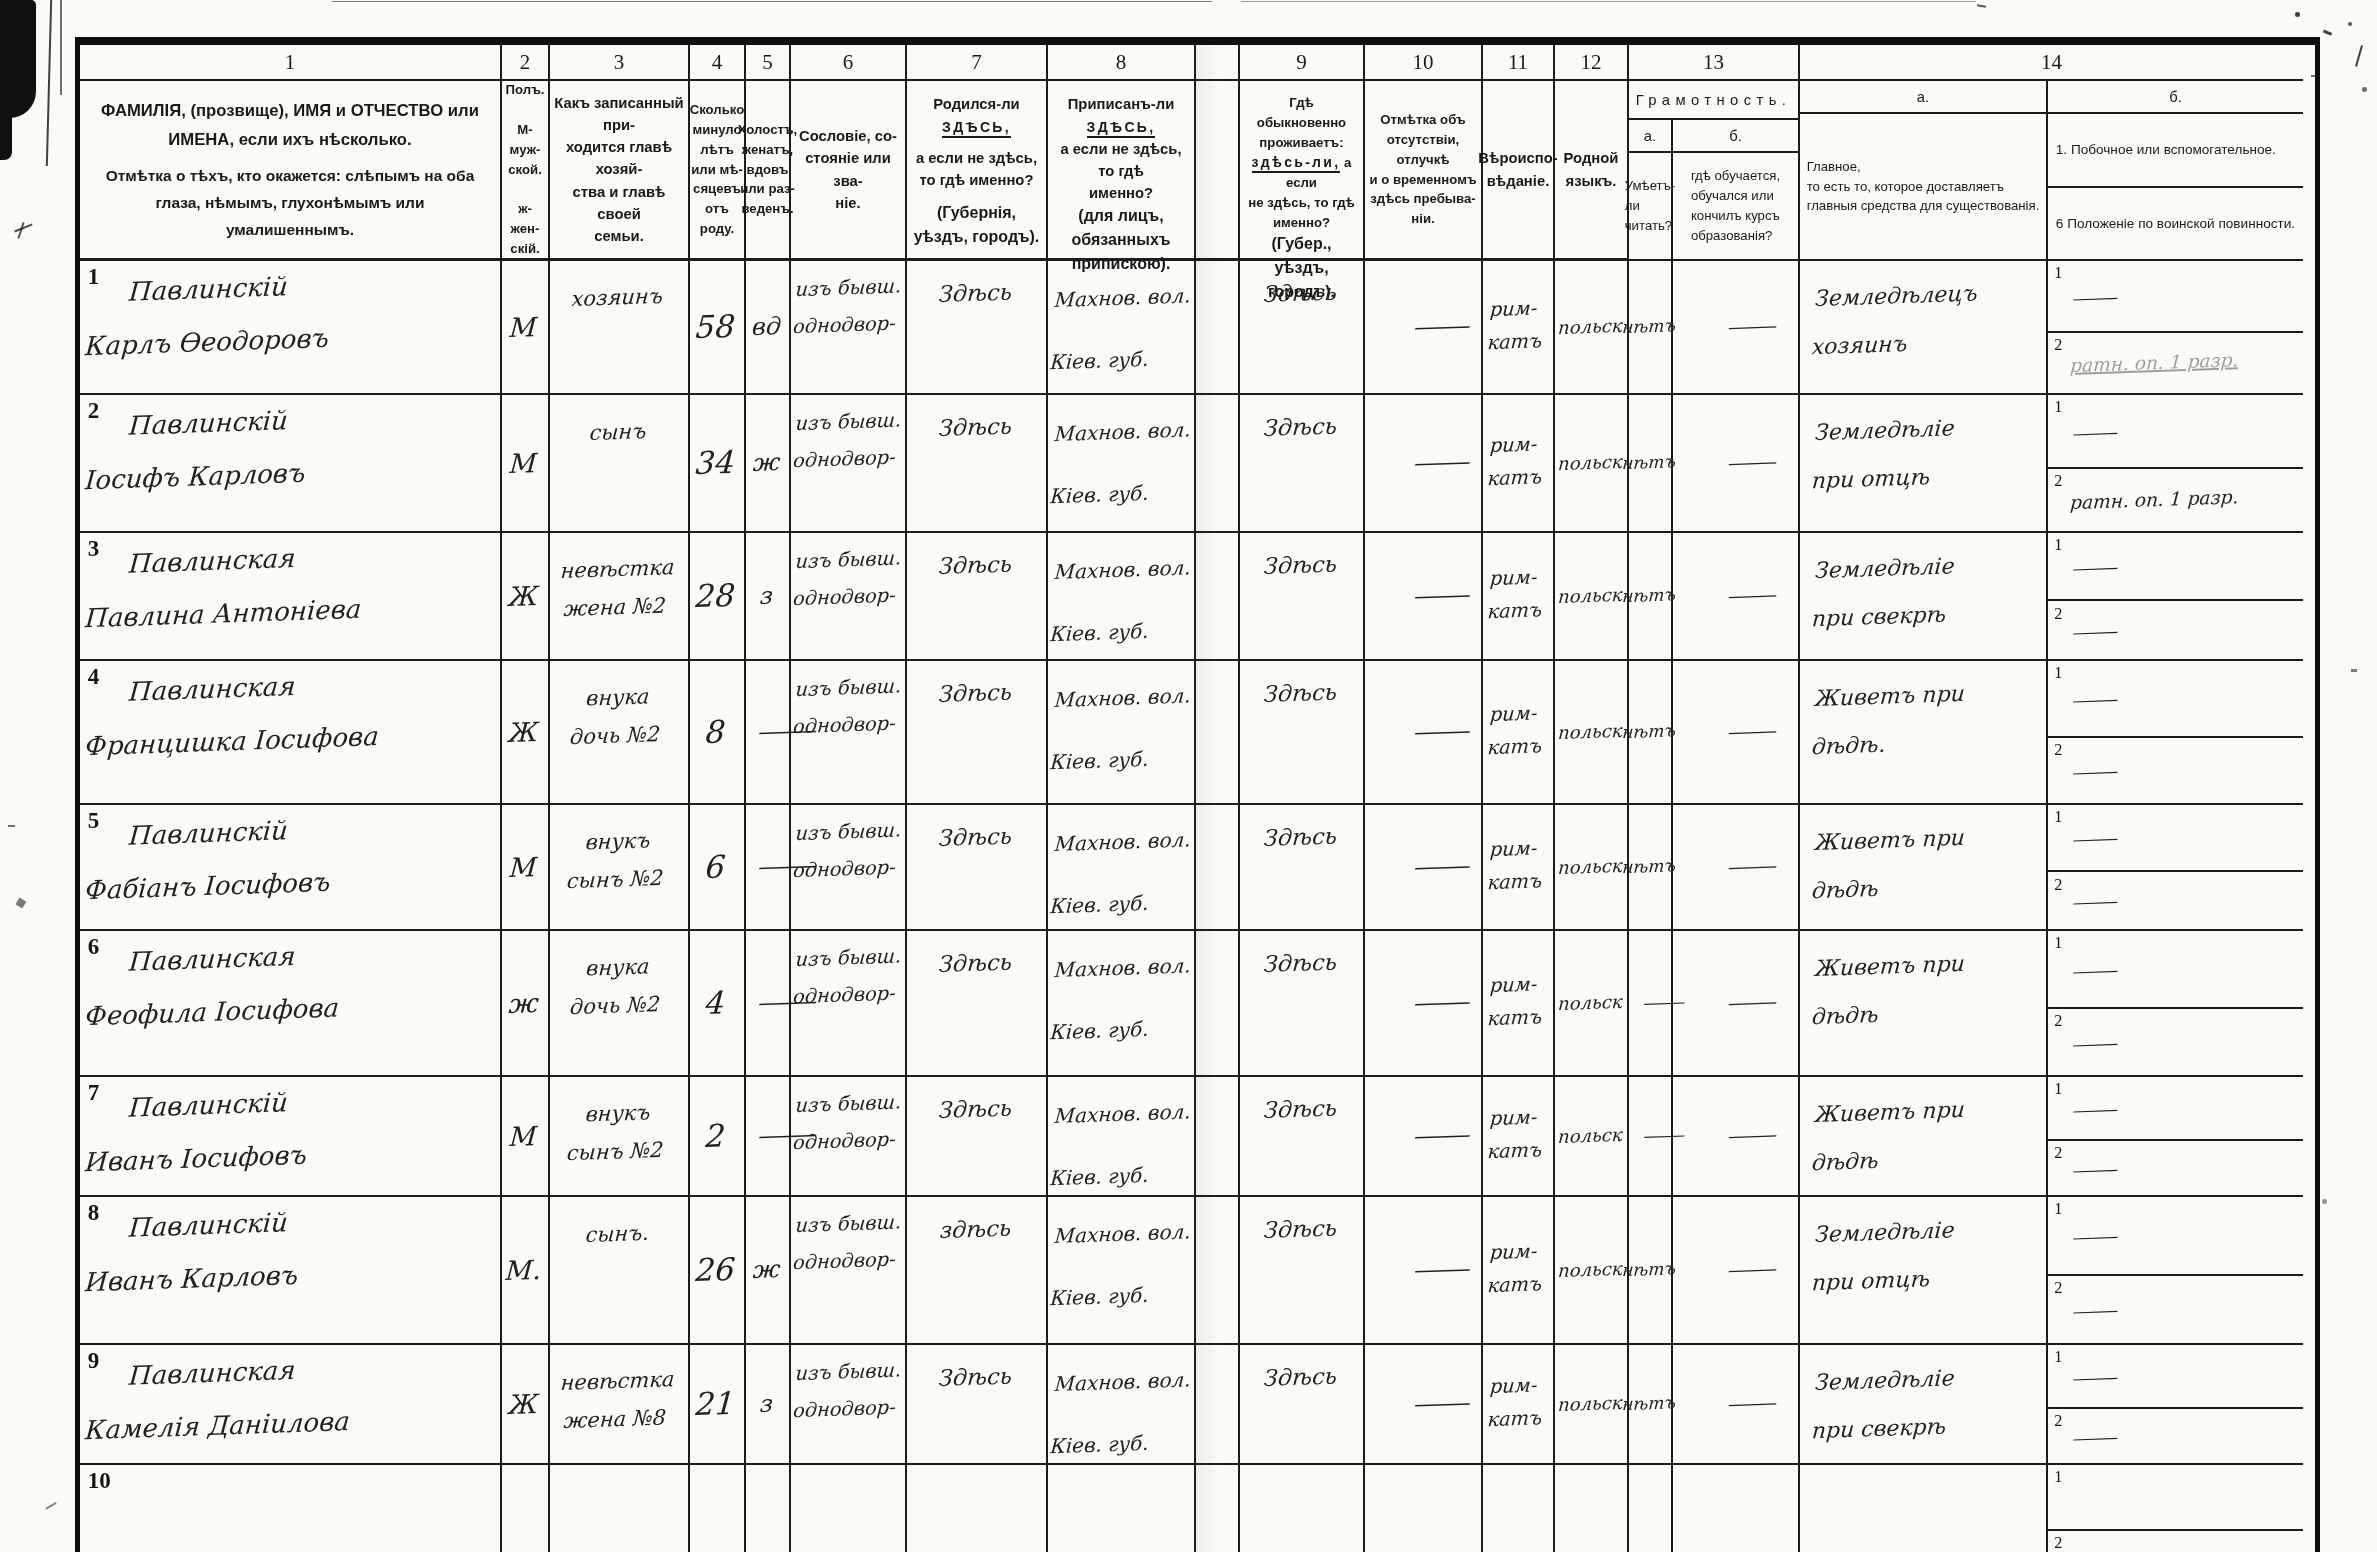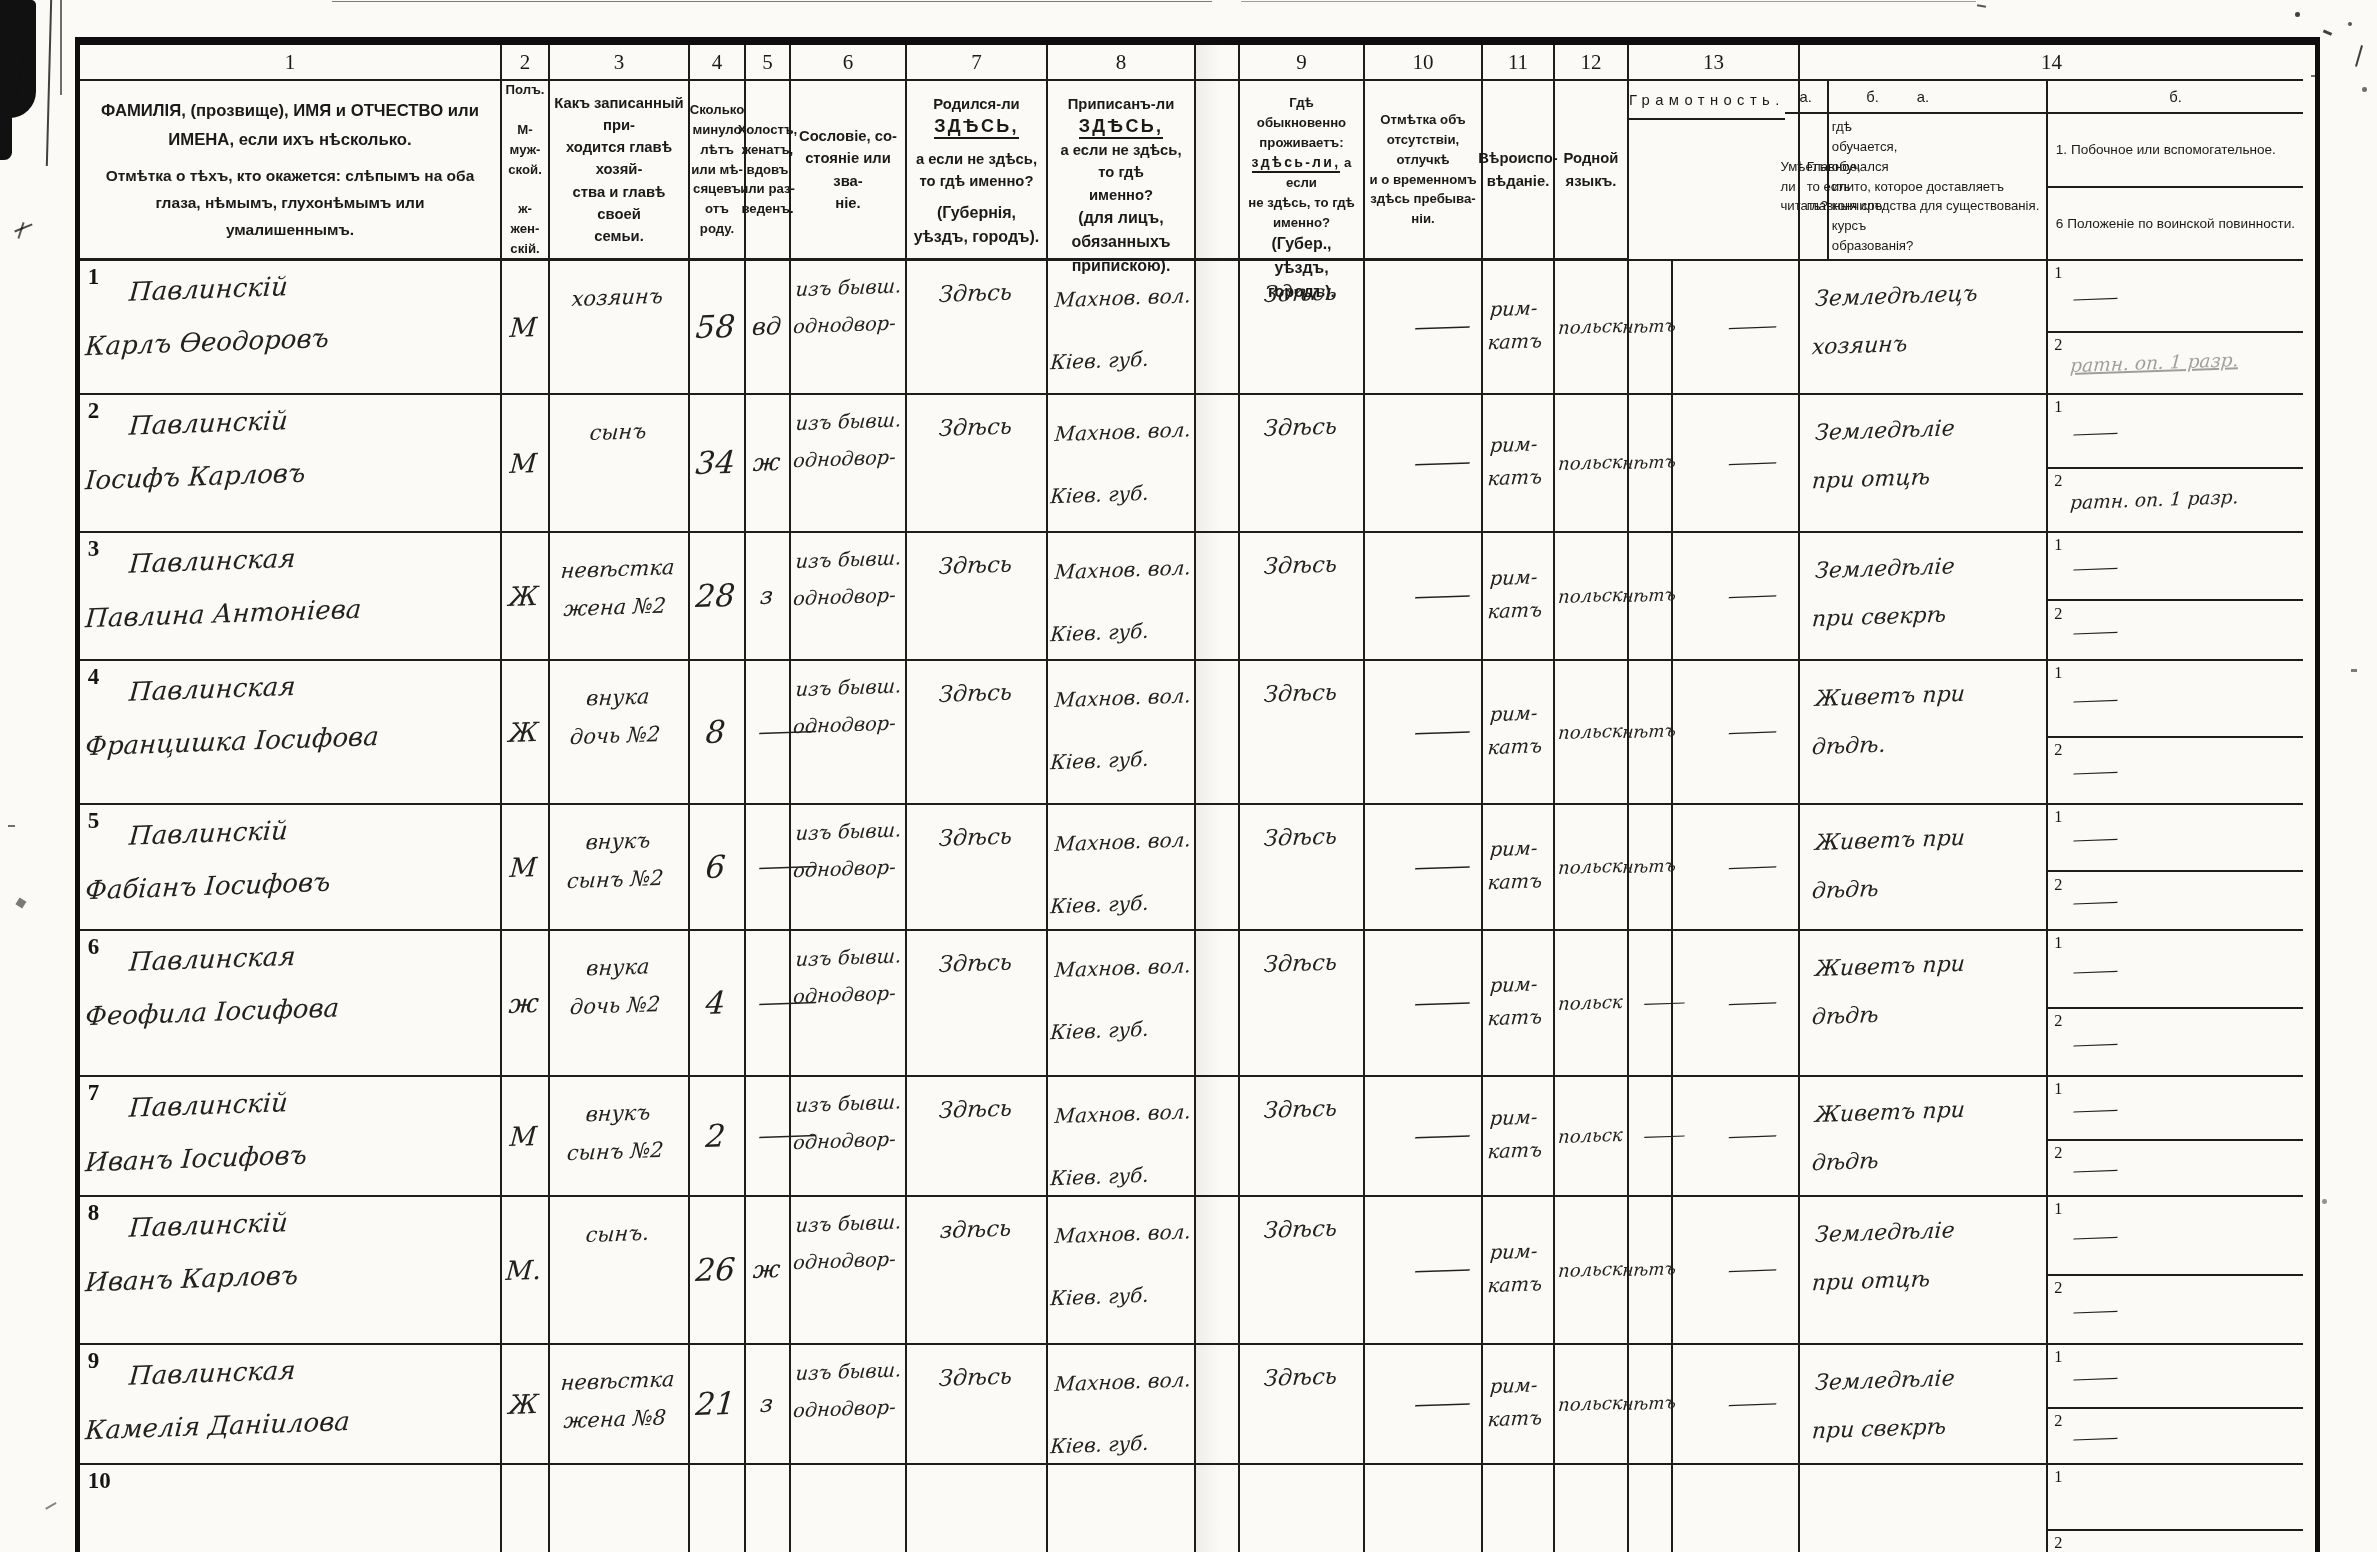--- a/index.html
+++ b/index.html
@@ -35,27 +35,27 @@
   .hcell{
     font-weight:bold;font-size:14.8px;line-height:1.5;text-align:center;
     display:flex;flex-direction:column;justify-content:center;align-items:center;
     border-bottom-width:3.1px;padding:4.7px 3.1px;
   }
   .pl{white-space:pre-line;}
   .h1a{font-size:16.7px;line-height:1.75;margin:0 11px 7.8px 11px;}
   .h1b{font-size:15.5px;line-height:1.75;margin:0 7.8px;}
   .hsm{font-size:13.2px;}
   .emph{
-    font-size:18px;letter-spacing:2.3px;border-bottom:2.3px solid #1a1a1a;
+    font-size:14px;letter-spacing:2.3px;border-bottom:2.3px solid #1a1a1a;
     display:inline-block;line-height:1.1;padding-bottom:0.8px;
   }
   .hspread{justify-content:space-between;padding:12.4px 3.1px 9.3px 3.1px;}
   .hnote{font-size:16px;}
   
-  .hblock{display:flex;flex-direction:row;padding:0;justify-content:flex-start;}
+  .hblock{display:flex;flex-direction:column;padding:0;justify-content:flex-start;}
   .hb-title{
     border-bottom:2.3px solid #1d1d1d;height:39px;display:flex;align-items:center;justify-content:center;
     font-size:14.8px;width:100%;box-sizing:border-box;
   }
   .ls6{letter-spacing:5.4px;}
   .hb-cols{display:flex;flex:1;width:100%;}
   .hb-col{display:flex;flex-direction:column;box-sizing:border-box;}
   .hb-col-r{flex:1;}
   .hb-lbl{
     border-bottom:2.3px solid #1d1d1d;height:33px;display:flex;align-items:center;justify-content:center;

